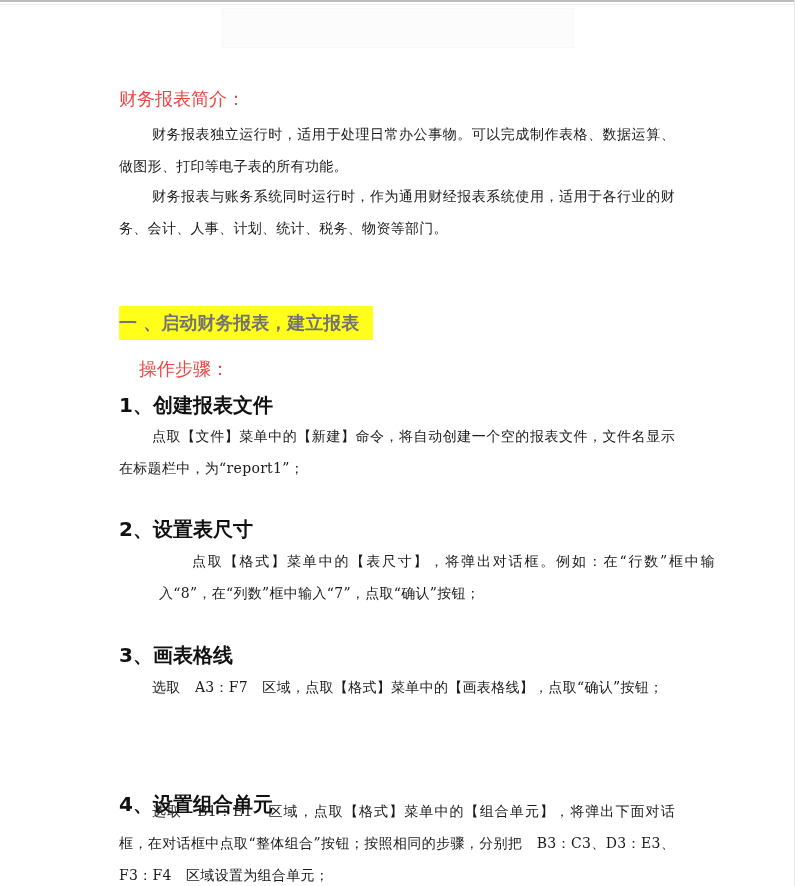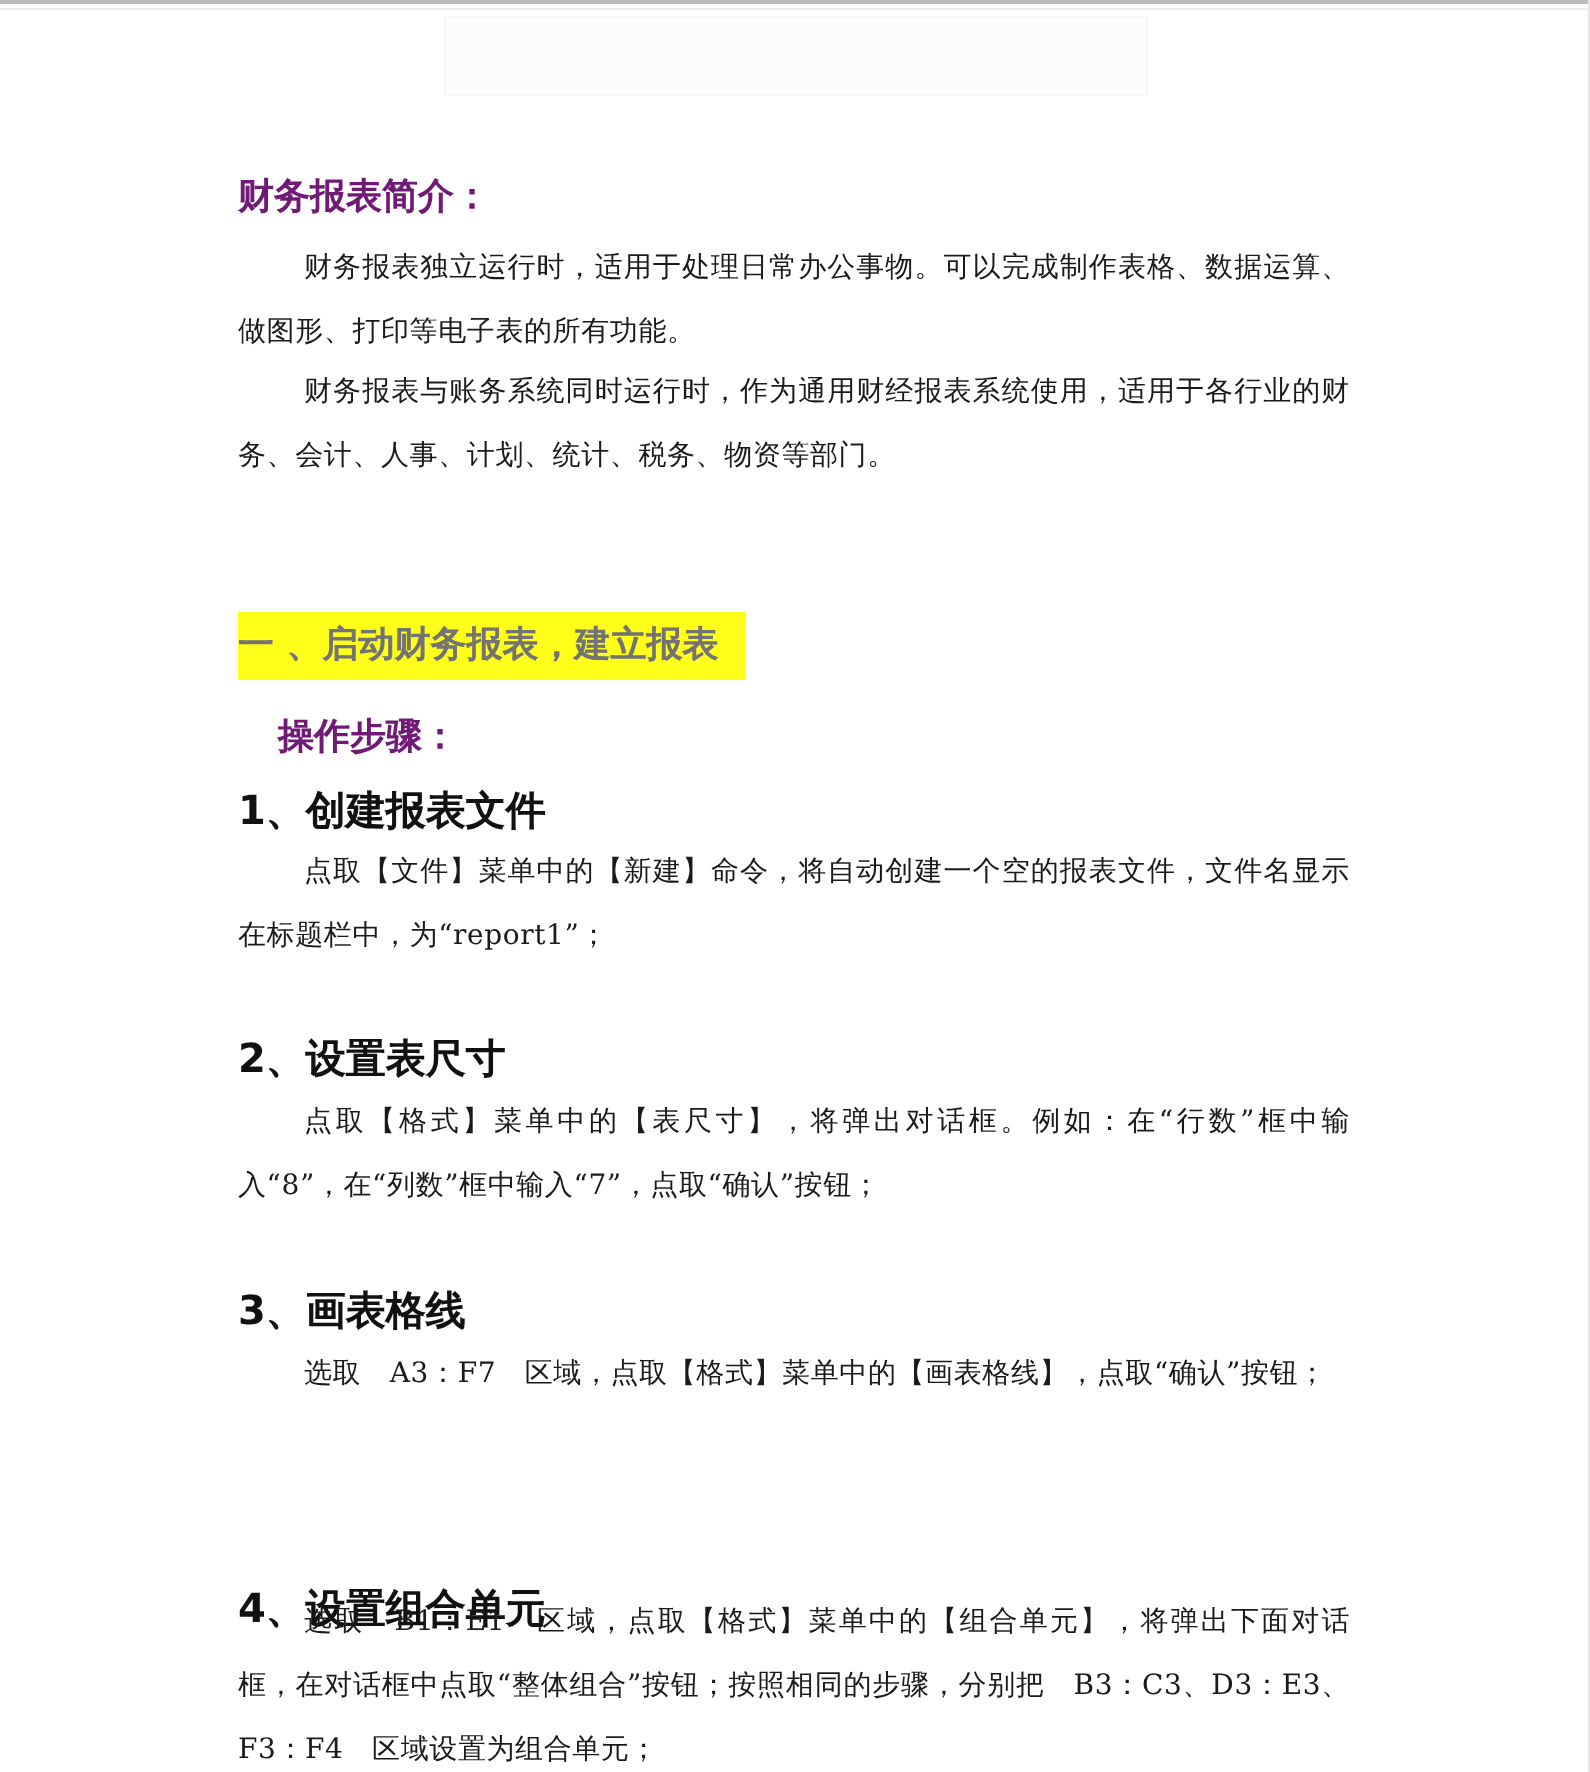--- a/index.html
+++ b/index.html
@@ -43,23 +43,23 @@
   .page {
     position: absolute;
     left: 119px;
     top: 0;
     width: 556px;
   }
   .h-red {
     position: absolute;
     left: 0;
     font-family: "DejaVu Sans", "Liberation Sans", sans-serif;
-    font-weight: bold;
+    font-weight: normal;
     font-size: 18px;
-    color: #701a75;
+    color: #ef4444;
     line-height: 22px;
     white-space: nowrap;
   }
   .para {
     position: absolute;
     left: 0;
     width: 556px;
     font-size: 14px;
     line-height: 32px;
     text-indent: 33px;
@@ -109,21 +109,21 @@
   <div class="para" style="top:180px;">财务报表与账务系统同时运行时，作为通用财经报表系统使用，适用于各行业的财务、会计、人事、计划、统计、税务、物资等部门。</div>
 
   <div class="highlight-title">一 、启动财务报表，建立报表</div>
 
   <div class="h-red" style="top:358px;margin-left:20px;">操作步骤：</div>
 
   <div class="step-title" style="top:395px;">1、创建报表文件</div>
   <div class="para" style="top:420px;">点取【文件】菜单中的【新建】命令，将自动创建一个空的报表文件，文件名显示在标题栏中，为“report1”；</div>
 
   <div class="step-title" style="top:519px;">2、设置表尺寸</div>
-  <div class="para" style="top:545px;">点取【格式】菜单中的【表尺寸】，将弹出对话框。例如：在“行数”框中输入“8”，在“列数”框中输入“7”，点取“确认”按钮；</div>
+  <div class="para" style="top:545px;margin-left:40px;">点取【格式】菜单中的【表尺寸】，将弹出对话框。例如：在“行数”框中输入“8”，在“列数”框中输入“7”，点取“确认”按钮；</div>
 
   <div class="step-title" style="top:645px;">3、画表格线</div>
   <div class="para" style="top:671px;">选取　A3：F7　区域，点取【格式】菜单中的【画表格线】，点取“确认”按钮；</div>
 
   <div class="step-title" style="top:794px;">4、设置组合单元</div>
   <div class="para" style="top:795px;">选取　B1：E1　区域，点取【格式】菜单中的【组合单元】，将弹出下面对话框，在对话框中点取“整体组合”按钮；按照相同的步骤，分别把　B3：C3、D3：E3、F3：F4　区域设置为组合单元；</div>
 
 </div>
 
 </body></html>

